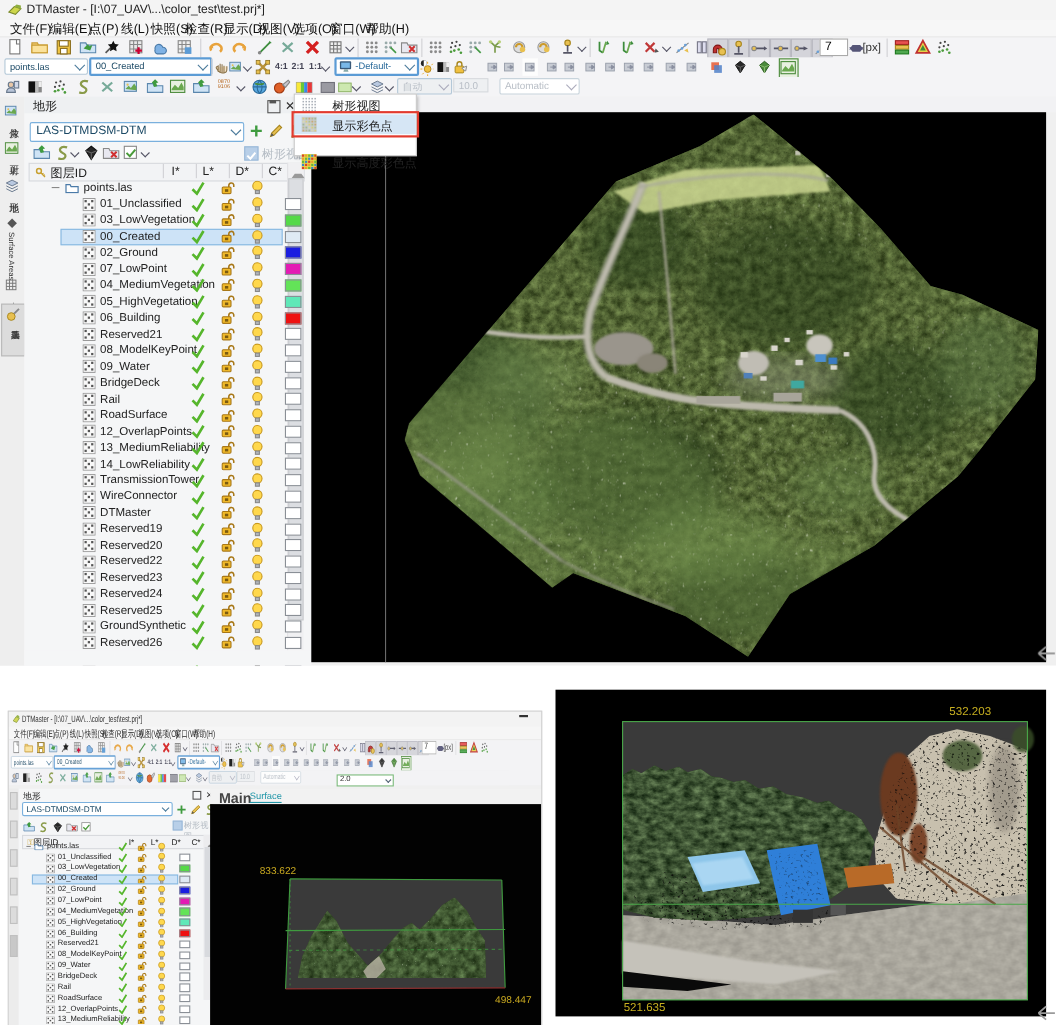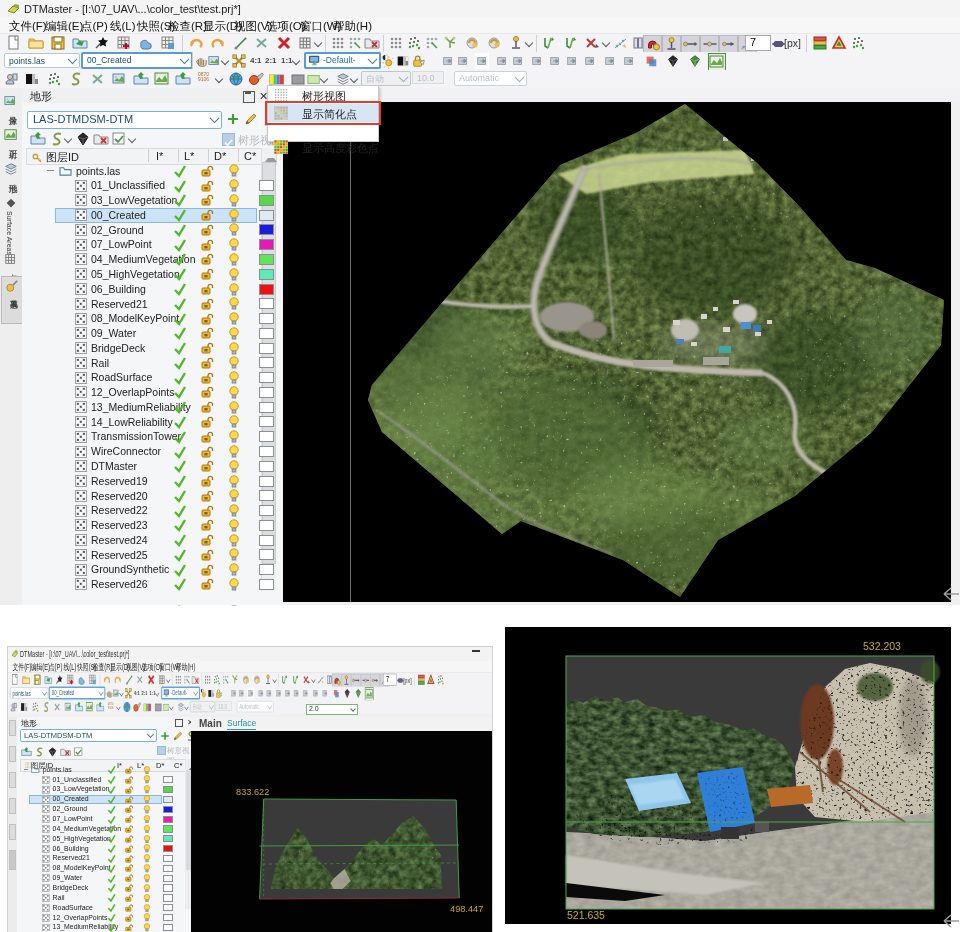--- a/index.html
+++ b/index.html
@@ -1546,21 +1546,21 @@
             <rect x="6.4" y="9.100000000000001" width="1.7" height="1.7" fill="#d8d8b0"></rect>
             <rect x="9.100000000000001" y="9.100000000000001" width="1.7" height="1.7" fill="#d8cc80"></rect>
             <rect x="11.8" y="9.100000000000001" width="1.7" height="1.7" fill="#b0c090"></rect>
             <rect x="1" y="11.8" width="1.7" height="1.7" fill="#c8a878"></rect>
             <rect x="3.7" y="11.8" width="1.7" height="1.7" fill="#b8b890"></rect>
             <rect x="6.4" y="11.8" width="1.7" height="1.7" fill="#a0b898"></rect>
             <rect x="9.100000000000001" y="11.8" width="1.7" height="1.7" fill="#d8d8b0"></rect>
             <rect x="11.8" y="11.8" width="1.7" height="1.7" fill="#d8cc80"></rect>
           </g>
         </svg>
-        <span style="position:absolute;left:34px;top:3px">显示简化点</span>
+        <span style="position:absolute;left:34px;top:3px">显示彩色点</span>
       </div>
       <div class="abs" style="left: 0px; top: 52px; width: 114px; height: 18px; padding-left: 16px;">
         <svg style="position:absolute;left:6px;top:2px" width="14" height="14" viewBox="0 0 14 14">
           <rect x="0" y="0" width="14" height="14" fill="#e8d848"></rect>
           <rect x="0.5" y="0.5" width="2" height="2" fill="#d84030"></rect>
           <rect x="3.3" y="0.5" width="2" height="2" fill="#e8a030"></rect>
           <rect x="6.1" y="0.5" width="2" height="2" fill="#68b838"></rect>
           <rect x="8.899999999999999" y="0.5" width="2" height="2" fill="#3888c8"></rect>
           <rect x="11.7" y="0.5" width="2" height="2" fill="#d84030"></rect>
           <rect x="0.5" y="3.3" width="2" height="2" fill="#e8a030"></rect>
@@ -2558,21 +2558,21 @@
           <rect x="3.5" y="7" width="3" height="2.4" fill="#7a5a10"></rect>
         </svg>
         <svg style="position:absolute;left:130.02px;top:0.6349999999999998px" width="7.92" height="8.58" viewBox="0 0 12 13">
           <circle cx="6" cy="5" r="4.2" fill="#ffd84d" stroke="#c8981d"></circle>
           <rect x="4.2" y="9" width="3.6" height="3" fill="#b0b4ba" stroke="#888"></rect>
         </svg>
         <div class="abs" style="left: 150.48px; top: 1.295px; width: 9.9px; height: 7.26px; background: rgb(255, 255, 255); border: 1px solid rgb(138, 143, 150); box-sizing: border-box;"></div>
       </div>
     </div>
     <div class="abs" style="left: 183px; top: 70px; width: 301px; height: 14px; background: rgb(242, 242, 242);">
-      <span style="position:absolute;left:8px;top:1px;font-size:10px;font-weight:bold;color:#444">Main</span>
+      <span style="position:absolute;left:8px;top:1px;font-size:13px;font-weight:bold;color:#444">Main</span>
       <span style="position:absolute;left:36px;top:1px;font-size:8.5px;color:#2196a8;border-bottom:1.5px solid #2196a8;padding-bottom:1px">Surface</span>
     </div>
     <div class="abs" style="left: 183px; top: 84px; width: 301px; height: 202px; background: rgb(2, 2, 2);"><svg width="301" height="202" viewBox="0 0 294 202" preserveAspectRatio="none">
         <defs>
           <filter color-interpolation-filters="sRGB" id="tN2" x="0" y="0" width="294" height="202" filterUnits="userSpaceOnUse">
             <feTurbulence type="fractalNoise" baseFrequency="0.15" numOctaves="4" seed="4"></feTurbulence>
             <feColorMatrix type="matrix" values="0.42 0 0 0 0.05  0.5 0 0 0 0.10  0.36 0 0 0 0.02  0 0 0 0 1"></feColorMatrix>
           </filter>
           <filter color-interpolation-filters="sRGB" id="spk3" x="0" y="0" width="294" height="202" filterUnits="userSpaceOnUse">
             <feTurbulence type="fractalNoise" baseFrequency="0.5" numOctaves="2" seed="9"></feTurbulence>

